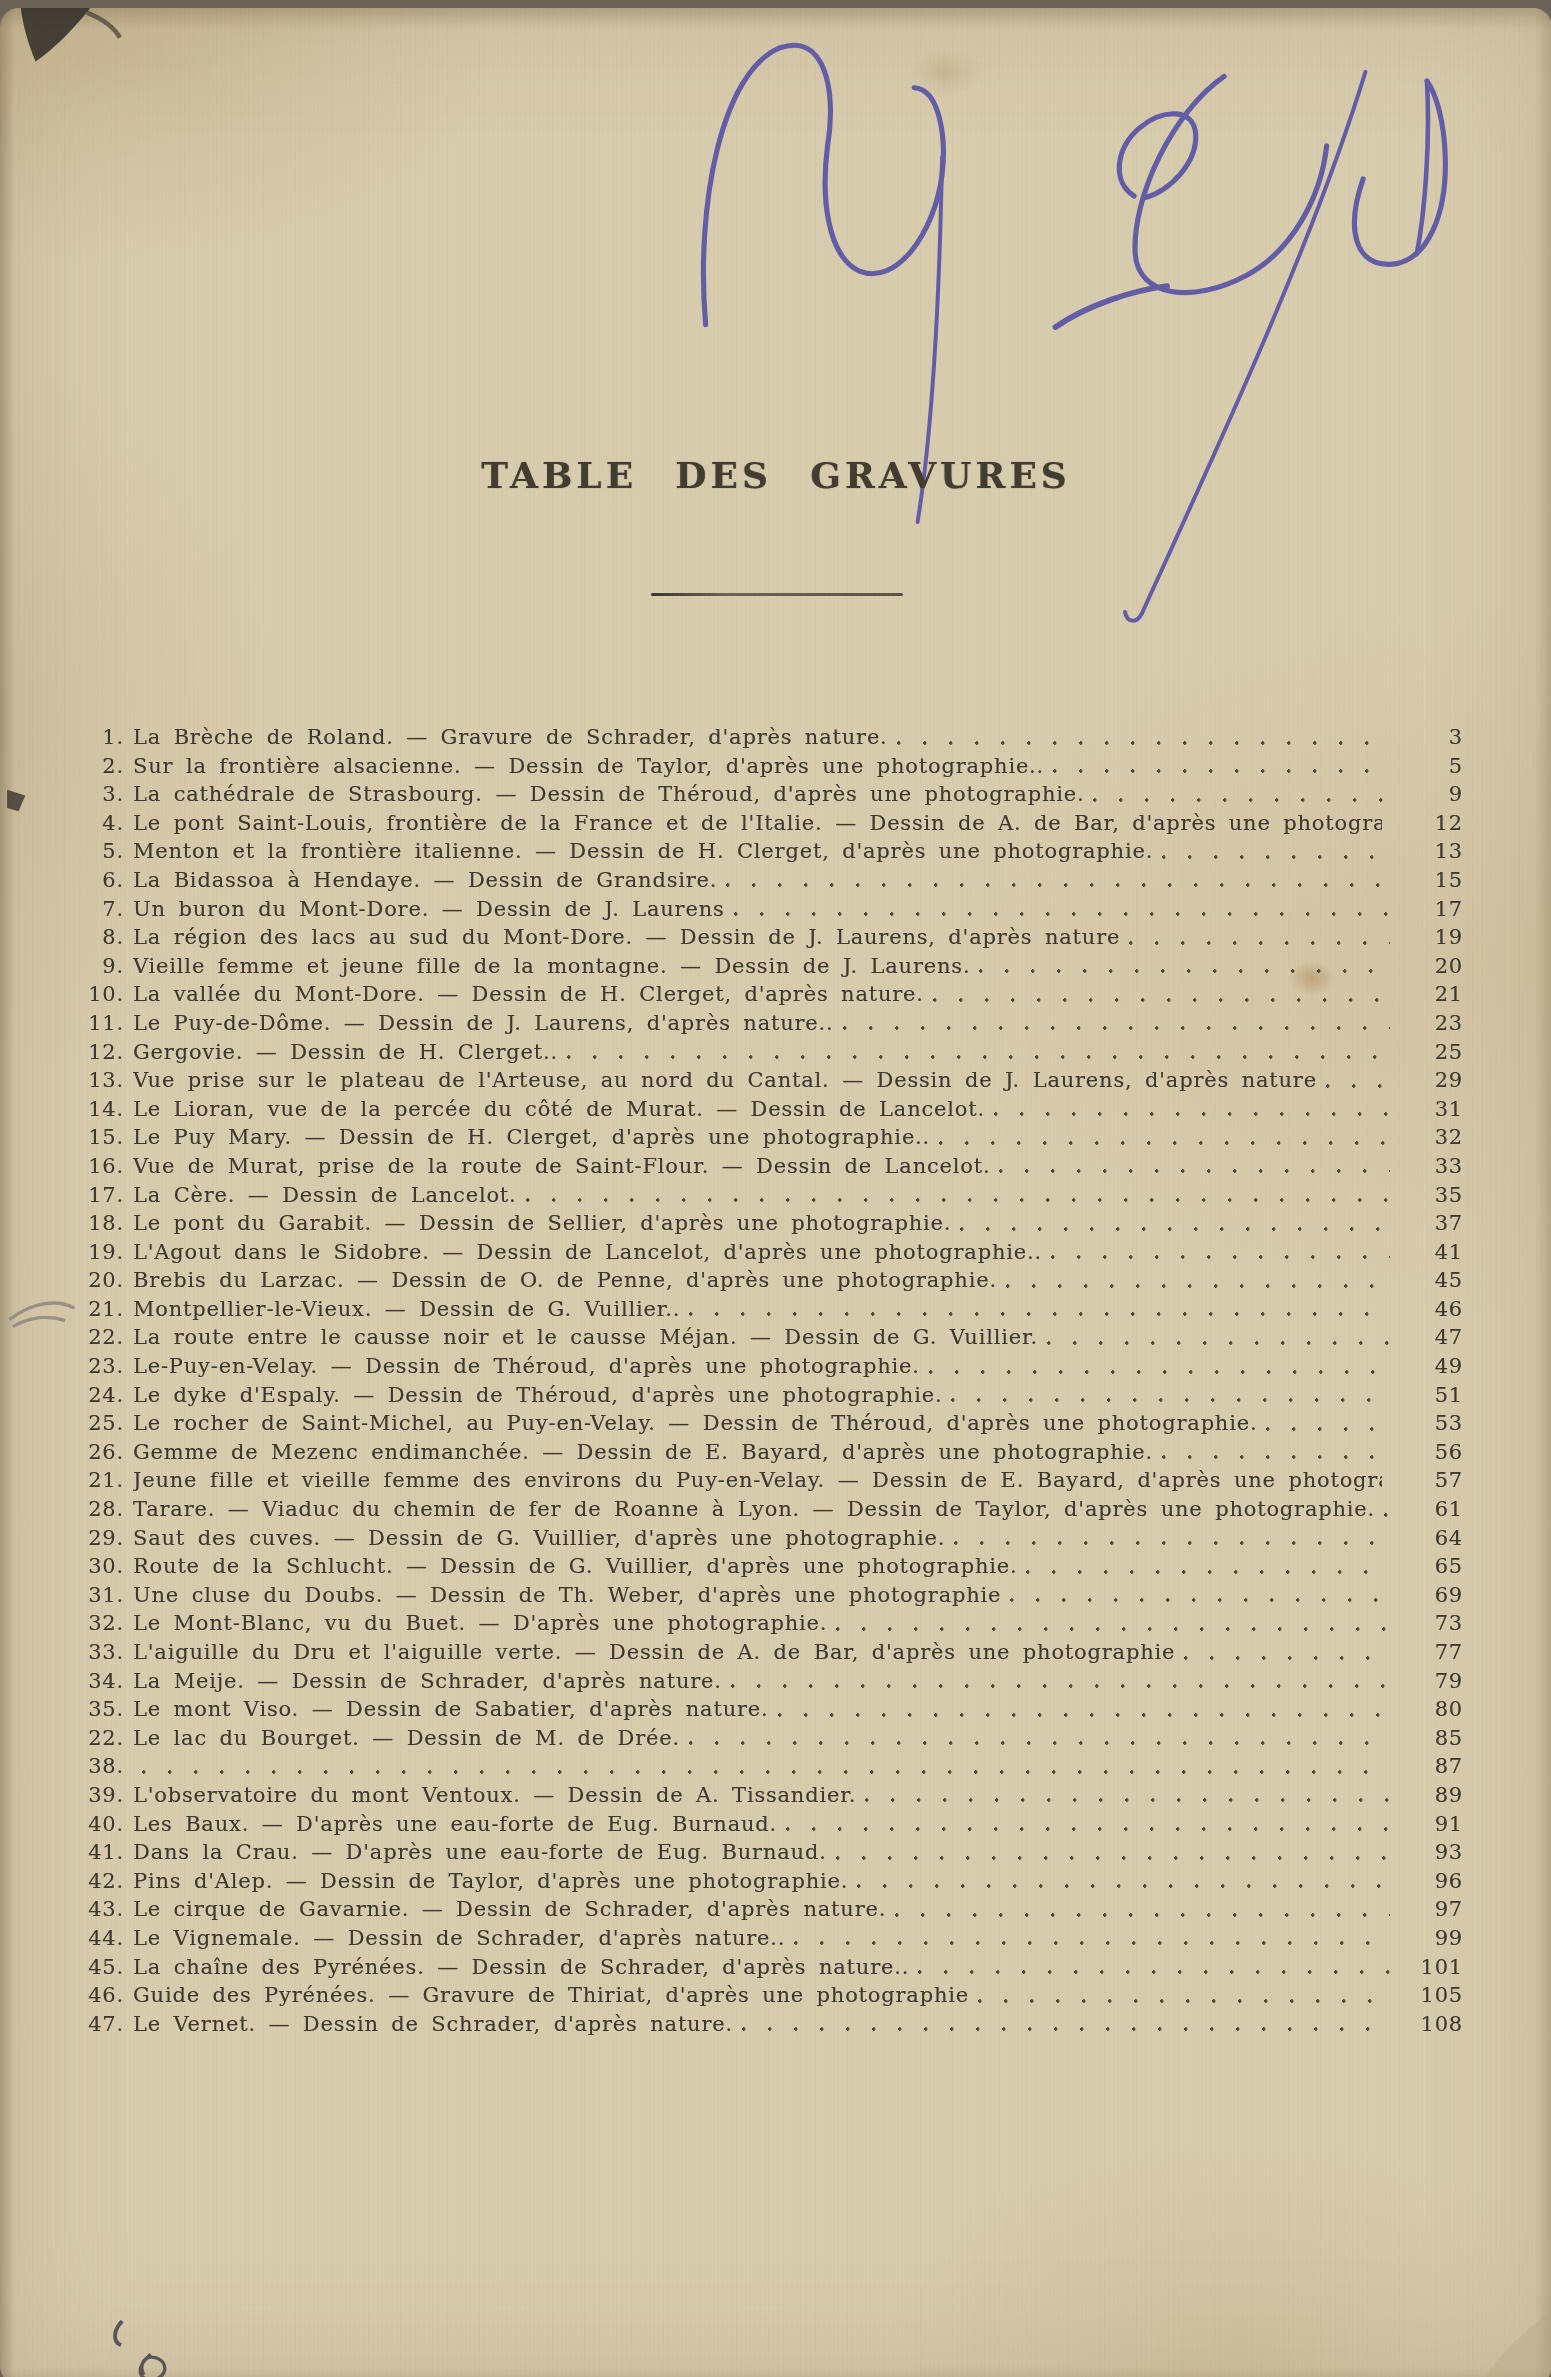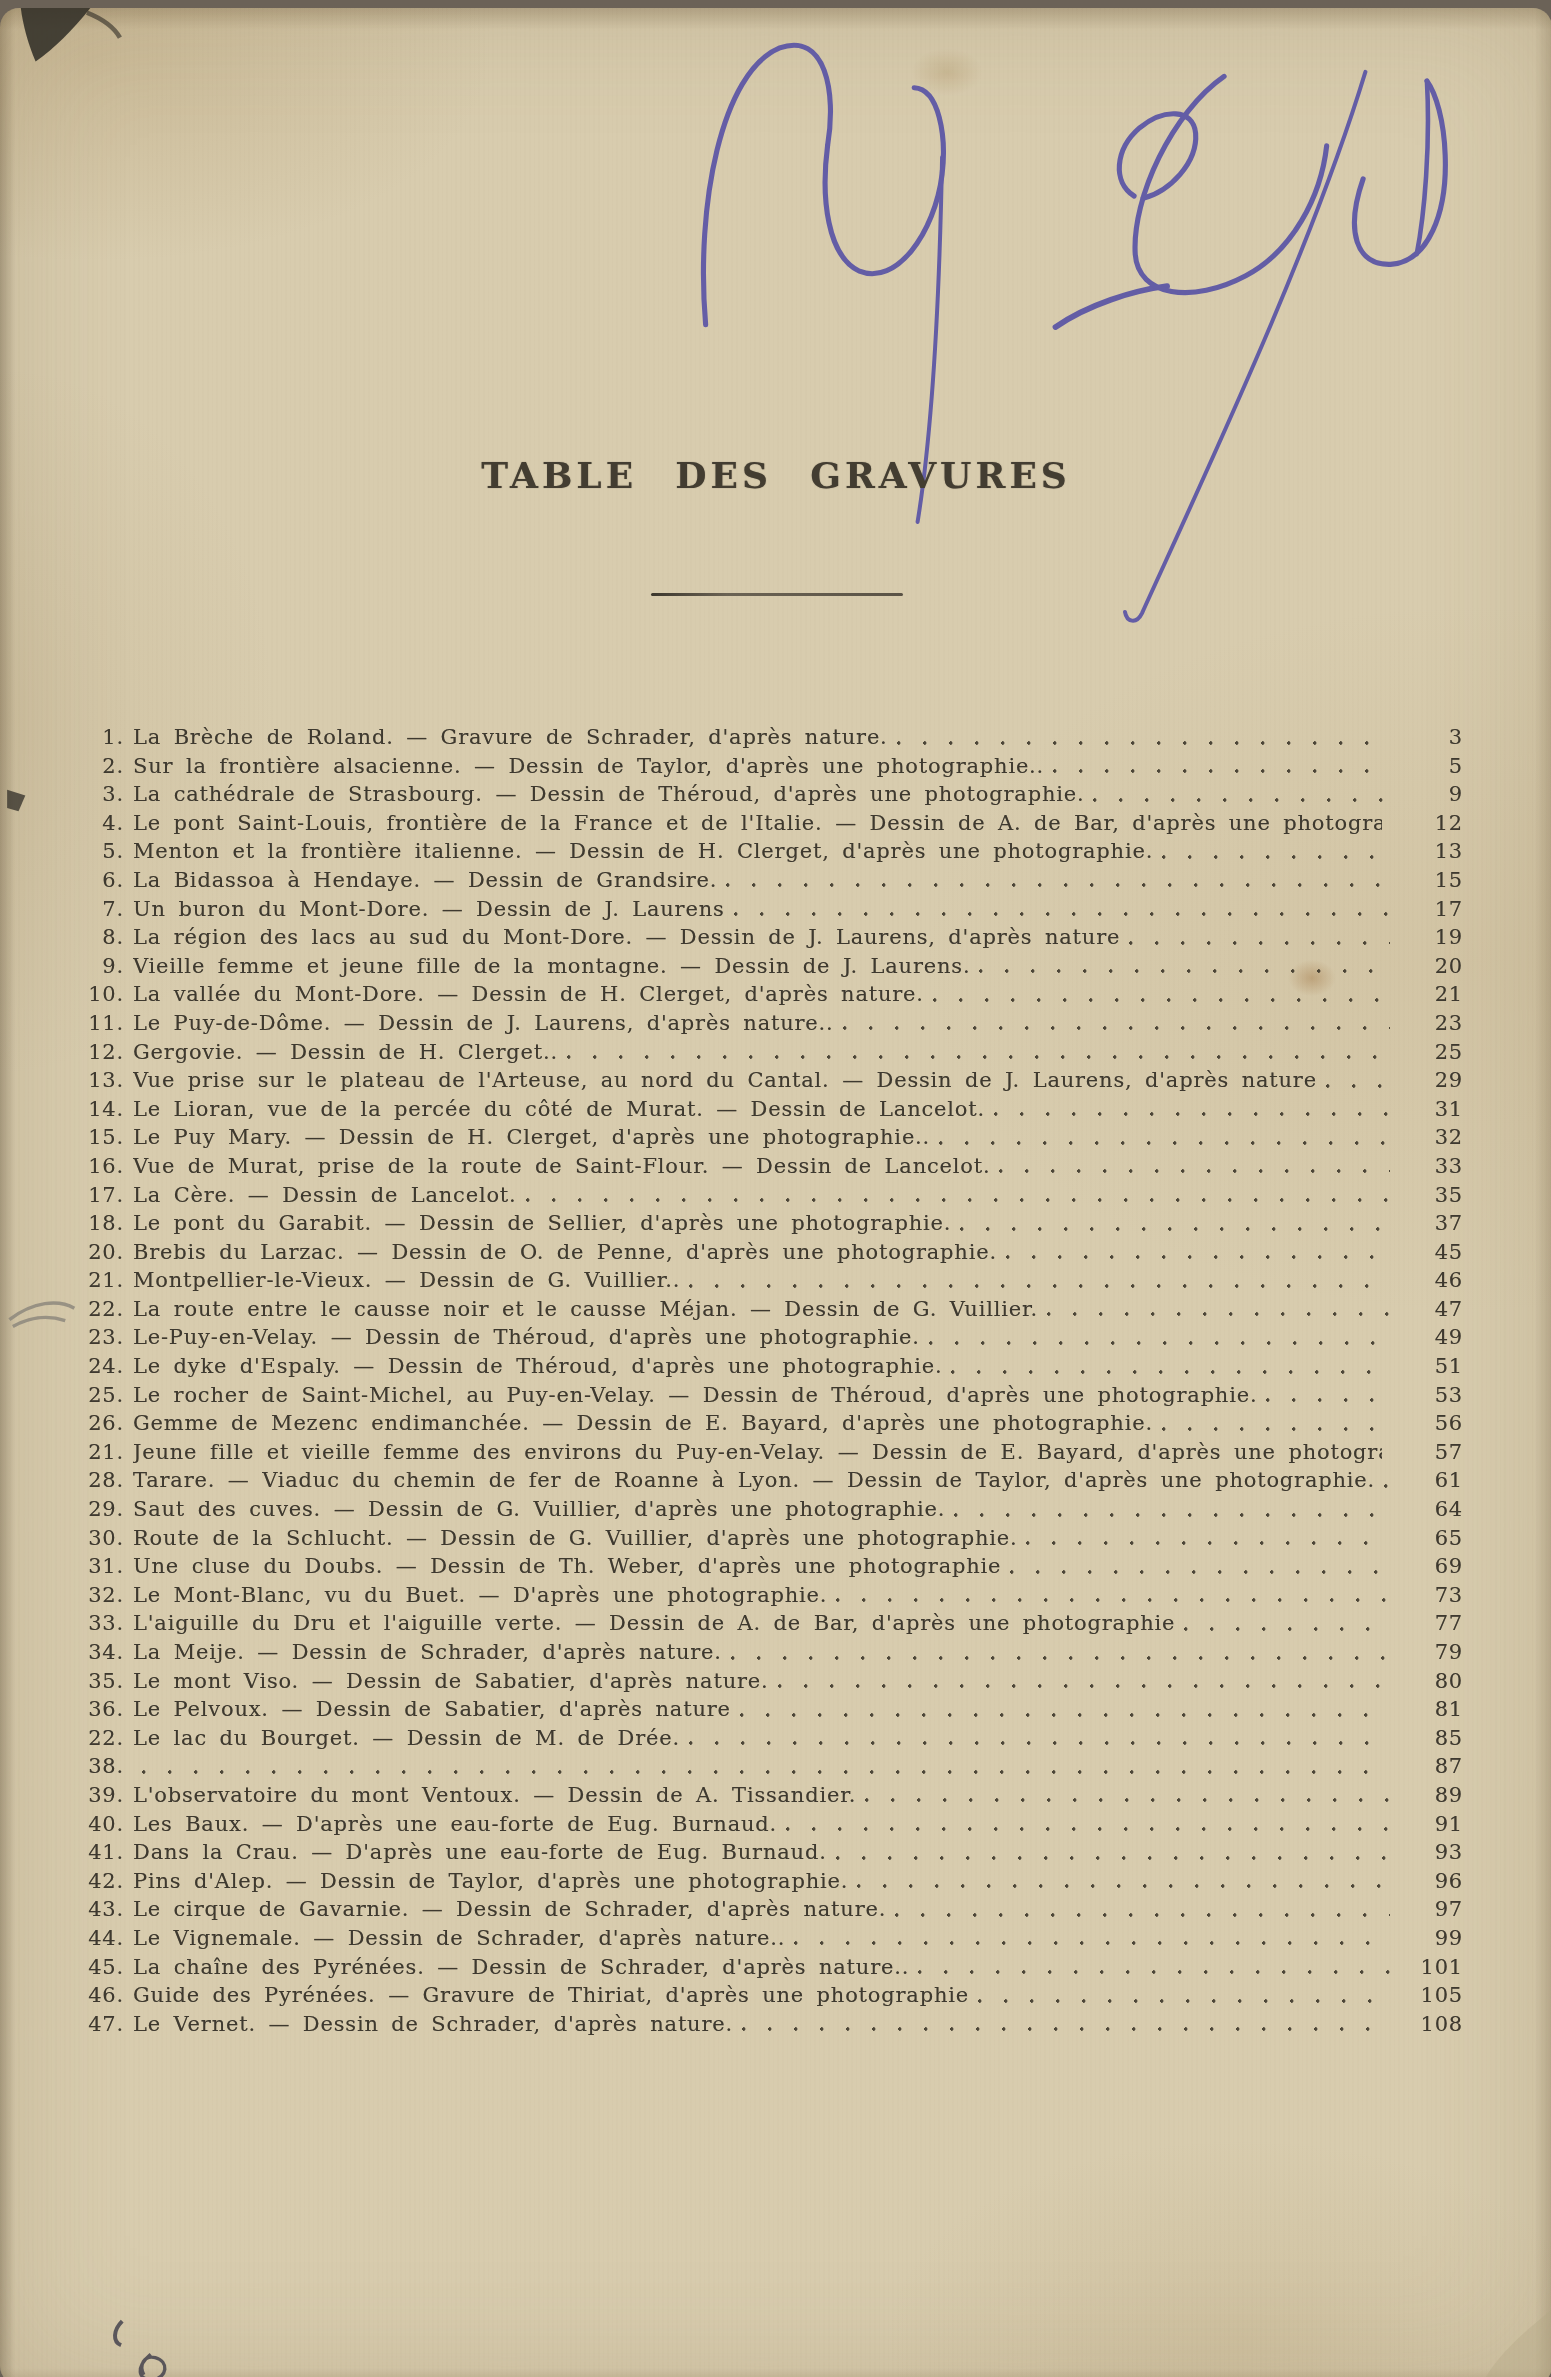--- a/index.html
+++ b/index.html
@@ -213,20 +213,26 @@
       <span class="pg">35</span>
     </div>
 
     <div class="row">
       <span class="num">18.</span>
       <span class="label">Le pont du Garabit. — Dessin de Sellier, d'après une photographie.</span>
       <span class="dots"></span>
       <span class="pg">37</span>
     </div>
 
+    <div class="row">
+      <span class="num">19.</span>
+      <span class="label">L'Agout dans le Sidobre. — Dessin de Lancelot, d'après une photographie..</span>
+      <span class="dots"></span>
+      <span class="pg">41</span>
+    </div>
 
     <div class="row">
       <span class="num">20.</span>
       <span class="label">Brebis du Larzac. — Dessin de O. de Penne, d'après une photographie.</span>
       <span class="dots"></span>
       <span class="pg">45</span>
     </div>
 
     <div class="row">
       <span class="num">21.</span>
@@ -326,26 +332,20 @@
       <span class="pg">79</span>
     </div>
 
     <div class="row">
       <span class="num">35.</span>
       <span class="label">Le mont Viso. — Dessin de Sabatier, d'après nature.</span>
       <span class="dots"></span>
       <span class="pg">80</span>
     </div>
 
-    <div class="row">
-      <span class="num">36.</span>
-      <span class="label">Le Pelvoux. — Dessin de Sabatier, d'après nature</span>
-      <span class="dots"></span>
-      <span class="pg">81</span>
-    </div>
 
     <div class="row">
       <span class="num">22.</span>
       <span class="label">Le lac du Bourget. — Dessin de M. de Drée.</span>
       <span class="dots"></span>
       <span class="pg">85</span>
     </div>
 
     <div class="row">
       <span class="num">38.</span>

